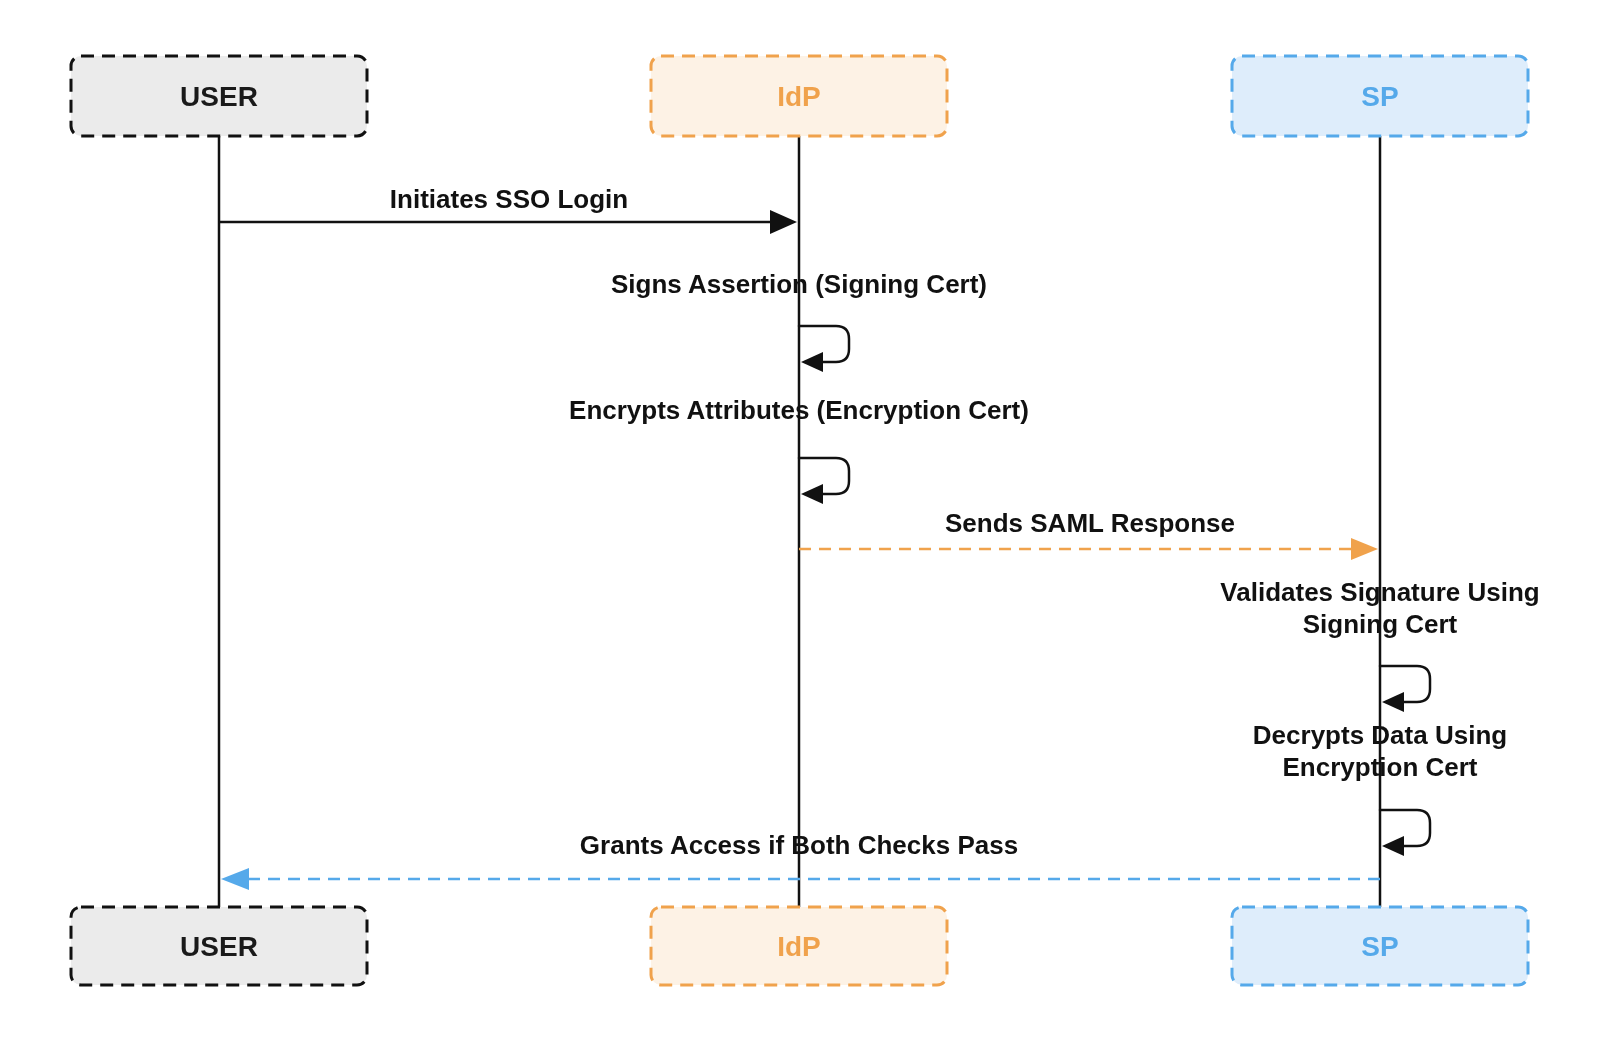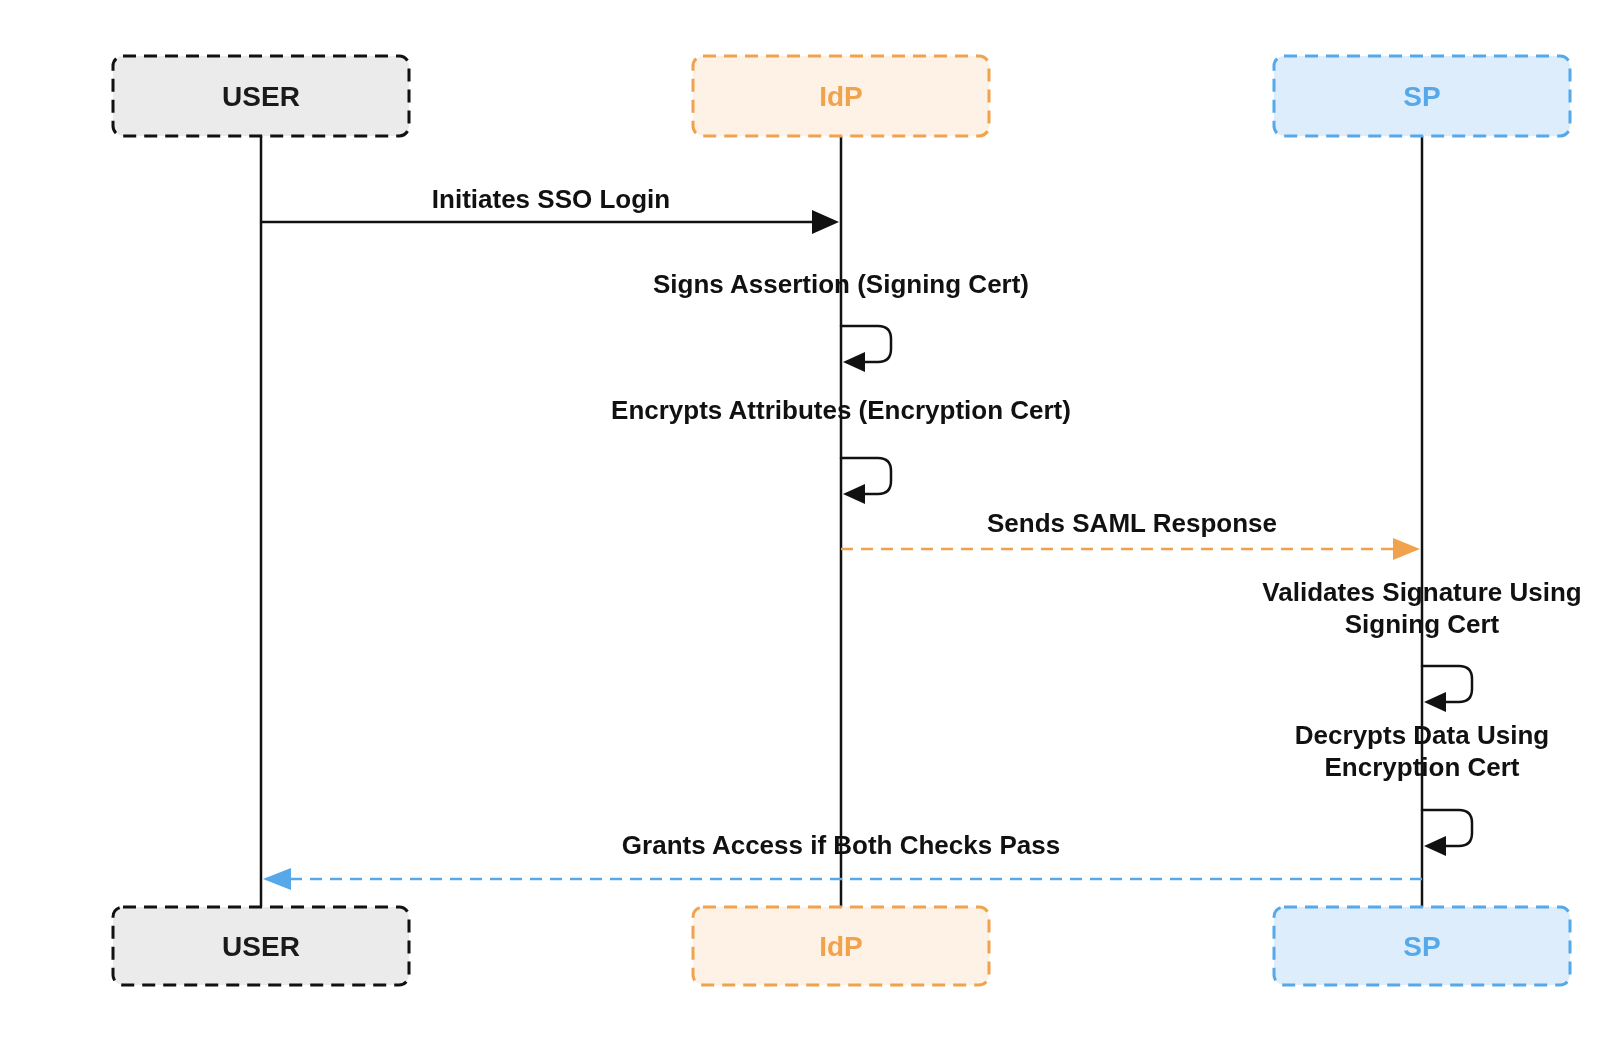--- a/index.html
+++ b/index.html
@@ -7,21 +7,20 @@
     padding: 0;
     background: #ffffff;
     font-family: "Liberation Sans", sans-serif;
   }
   .canvas {
     position: relative;
     width: 1544px;
     height: 1046px;
     background: #ffffff;
     overflow: hidden;
-    margin-left: 42px;
   }
   svg { display: block; }
 
   .actor-box {
     stroke-width: 3;
     stroke-dasharray: 13 8;
   }
   .actor-box.user { fill: #EBEBEB; stroke: #111111; }
   .actor-box.idp  { fill: #FDF2E5; stroke: #F0A24C; }
   .actor-box.sp   { fill: #DEEDFB; stroke: #55A9EA; }

